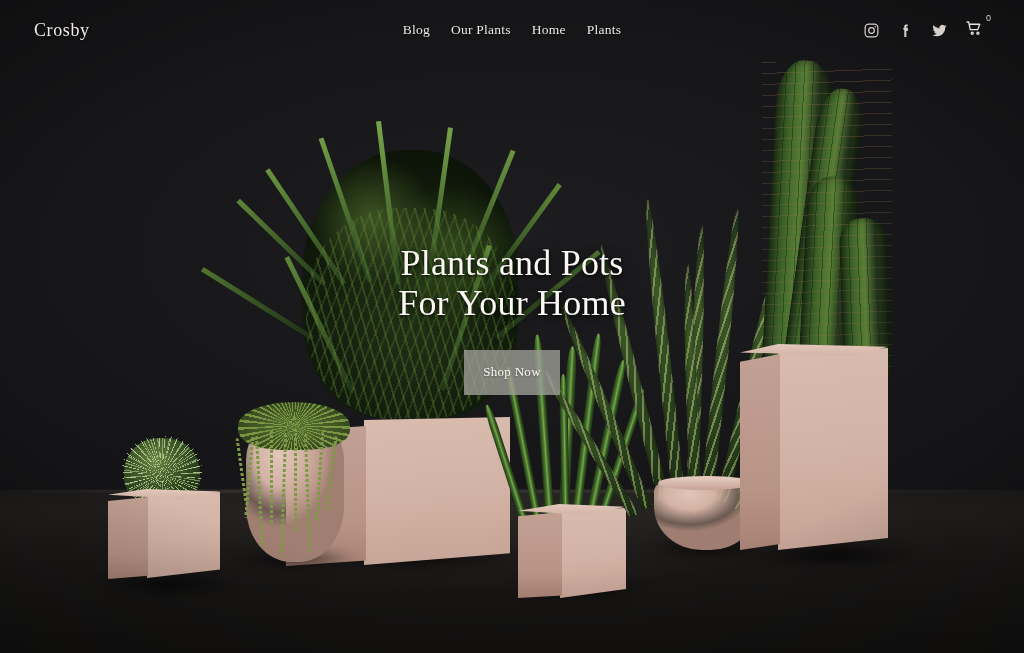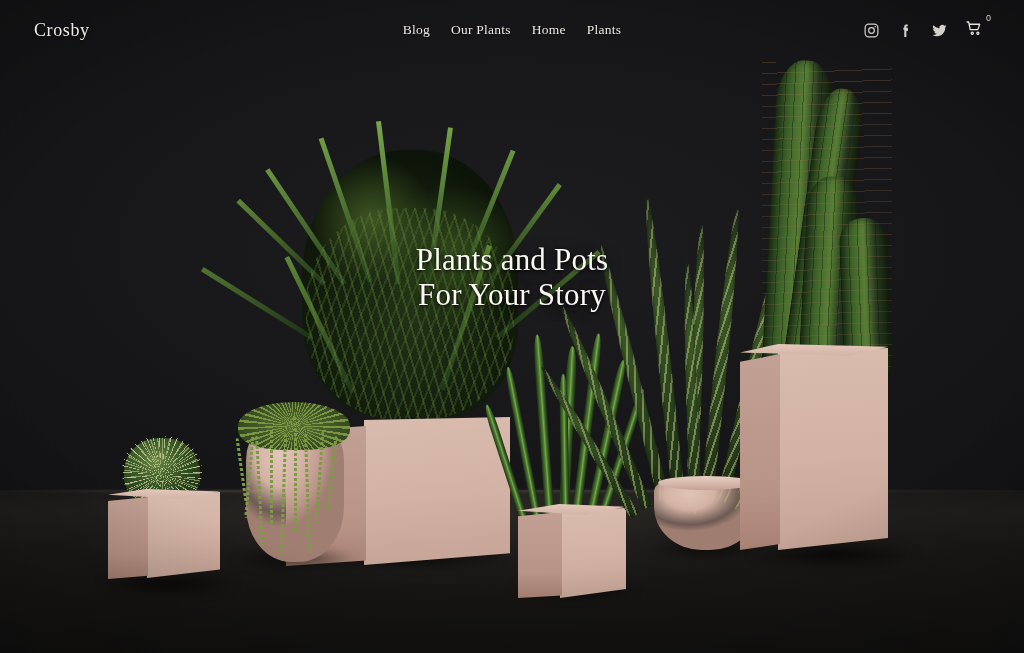--- a/index.html
+++ b/index.html
@@ -70,21 +70,21 @@
     line-height:1;
   }
 
   
   .hero{
     position:absolute; left:0; right:0; top:243px; z-index:30;
     display:flex; flex-direction:column; align-items:center;
   }
   .hero h1{
     font-family:"Liberation Serif", serif;
-    font-weight:400; font-size:31px; line-height:1.12;
+    font-weight:400; font-size:36px; line-height:1.12;
     color:#fbf8f4; text-align:center; letter-spacing:.2px;
     text-shadow:0 2px 14px rgba(0,0,0,.75), 0 1px 3px rgba(0,0,0,.8);
   }
   .hero h1 span{ display:block; }
   .btn{
     margin-top:26px;
     width:96px; height:45px;
     display:flex; align-items:center; justify-content:center;
     background:rgba(158,158,150,.80);
     color:#fdfbf8; font-size:13px; letter-spacing:.3px;
@@ -320,17 +320,18 @@
           <circle cx="16.5" cy="19" r="1.4"></circle>
         </svg>
         <span class="cart-badge">0</span>
       </a>
     </div>
   </header>
 
   <div class="hero">
     <h1>
       <span>Plants and Pots</span>
-      <span>For Your Story</span>
+      <span>For Your Home</span>
     </h1>
+    <button class="btn">Shop Now</button>
   </div>
 
 </div>
 
 </body></html>

